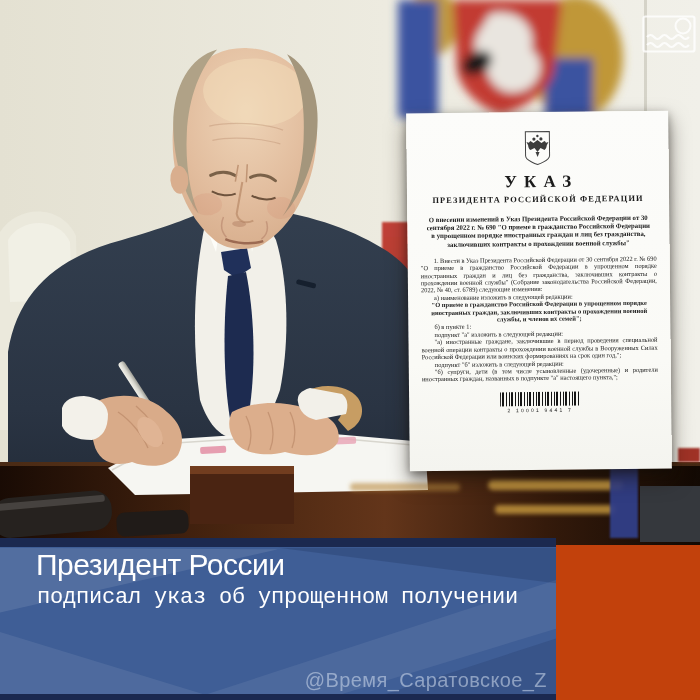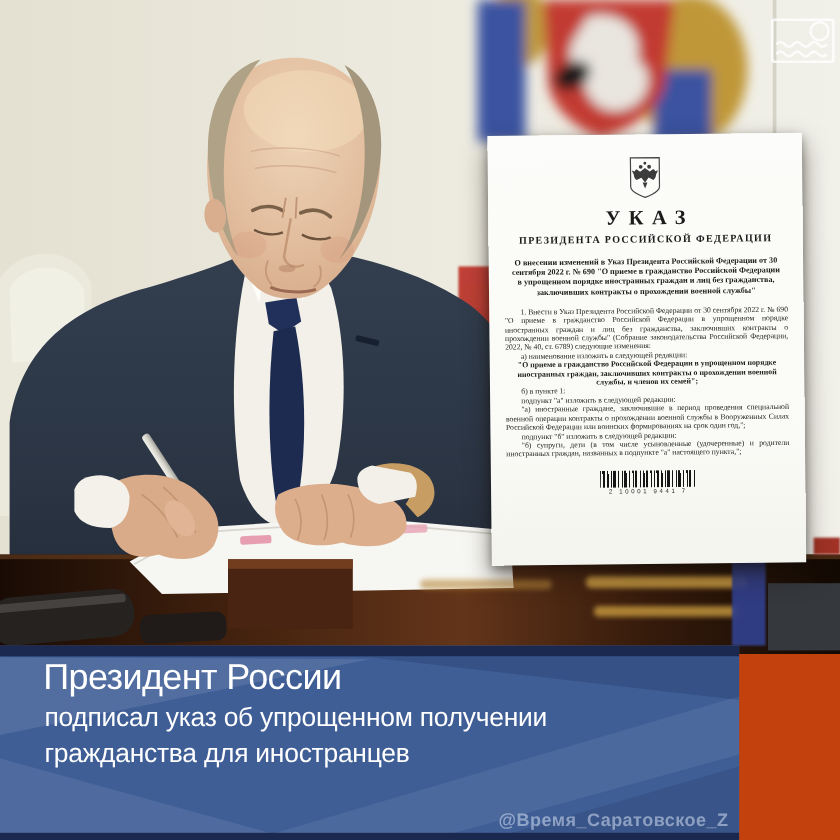--- a/index.html
+++ b/index.html
@@ -31,35 +31,35 @@
   .doc-line{font-size:6.4px;line-height:7.4px;text-align:left;text-indent:13px;margin:0;}
   .doc-boldcenter{font-size:6.5px;font-weight:700;line-height:7.4px;text-align:center;margin:0;}
   .barcode-wrap{margin-top:10px;}
   .barcode{
     width:80px;height:14px;margin:0 auto;
     background:repeating-linear-gradient(90deg,#151515 0px,#151515 1px,transparent 1px,transparent 2px,
       #151515 2px,#151515 4px,transparent 4px,transparent 6px,#151515 6px,#151515 7px,transparent 7px,transparent 9px);
   }
   .barcode-num{font-size:5px;letter-spacing:2.2px;color:#222;margin-top:1px;font-family:"Liberation Sans",sans-serif;}
   
-  .banner{position:absolute;left:0;top:538px;width:616px;height:162px;background:#3f5e96;z-index:5;overflow:hidden;}
+  .banner{position:absolute;left:0;top:538px;width:556px;height:162px;background:#3f5e96;z-index:5;overflow:hidden;}
   .banner .facet{position:absolute;left:0;top:0;width:100%;height:100%;}
   .f-light1{background:rgba(255,255,255,.10);clip-path:polygon(0% 6%,50% 7%,0% 46%);}
   .f-light2{background:rgba(255,255,255,.07);clip-path:polygon(34% 100%,100% 26%,100% 56%,58% 100%);}
   .f-light3{background:rgba(255,255,255,.08);clip-path:polygon(0% 58%,40% 100%,0% 100%);}
   .f-dark1{background:rgba(8,18,48,.16);clip-path:polygon(50% 6%,100% 6%,100% 28%);}
   .f-dark2{background:rgba(8,18,48,.12);clip-path:polygon(66% 100%,100% 62%,100% 100%);}
   .strip{position:absolute;left:0;width:100%;background:#1b2950;}
   .strip.top{top:0;height:9px;}
   .strip.bottom{bottom:0;height:6px;}
   .headline{position:absolute;left:36px;top:10px;color:#fff;font-size:30px;letter-spacing:-0.5px;white-space:nowrap;}
   .subline{position:absolute;left:37px;color:#fff;font-size:22px;letter-spacing:-0.2px;white-space:nowrap;}
-  .subline.l2{top:47px;}
+  .subline.l2{top:47px;font-family:Liberation Mono, monospace;}
   .subline.l3{top:77px;}
-  .watermark{position:absolute;right:9px;bottom:8px;color:rgba(212,222,238,.55);font-size:15px;letter-spacing:.4px;font-weight:bold;}
+  .watermark{position:absolute;right:9px;bottom:8px;color:rgba(212,222,238,.55);font-size:20px;letter-spacing:.4px;}
 </style>
 </head>
 <body>
 
 <div class="canvas">
 
   <div class="photo">
     <svg width="700" height="545" viewBox="0 0 700 545">
       <defs>
         <linearGradient id="wallGrad" x1="0" y1="0" x2="1" y2="0">
@@ -246,17 +246,16 @@
   <div class="banner">
     <div class="facet f-light1"></div>
     <div class="facet f-light2"></div>
     <div class="facet f-light3"></div>
     <div class="facet f-dark1"></div>
     <div class="facet f-dark2"></div>
     <div class="strip top"></div>
     <div class="strip bottom"></div>
     <div class="headline">Президент России</div>
     <div class="subline l2">подписал указ об упрощенном получении</div>
-    <div class="subline l3">гражданства для иностранцев</div>
     <div class="watermark">@Время_Саратовское_Z</div>
   </div>
 
 </div>
 
 </body></html>

